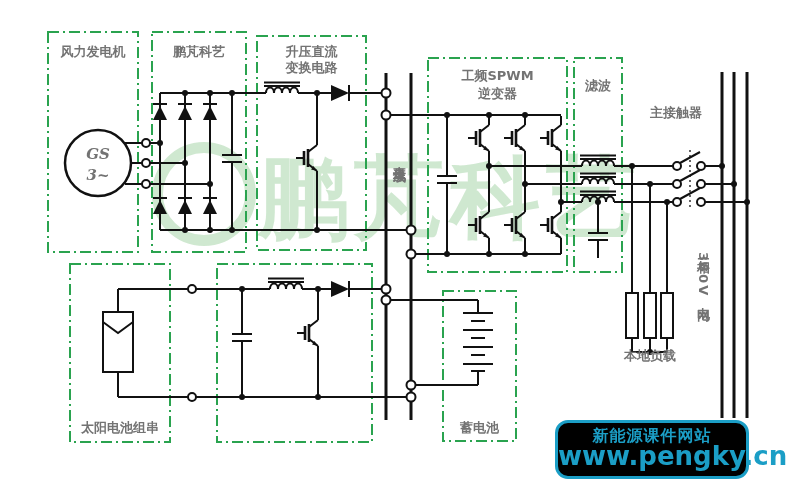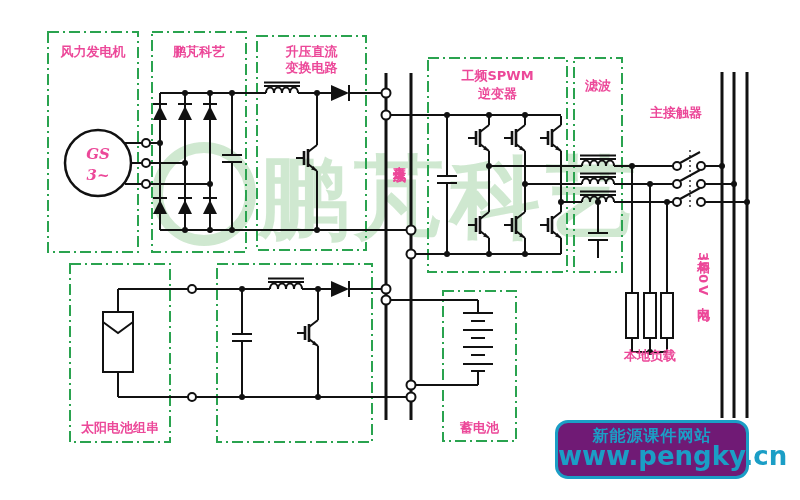--- a/index.html
+++ b/index.html
@@ -1,30 +1,30 @@
 <!DOCTYPE html>
 <html><head>
 <meta charset="utf-8">
 <style>
   html,body{margin:0;padding:0;background:#fff;}
   #stage{position:relative;width:800px;height:500px;background:#fff;overflow:hidden;
          font-family:"DejaVu Sans","Liberation Sans",sans-serif;}
-  .lbl{position:absolute;color:#ec4899;font-size:13px;font-weight:600;line-height:16px;
+  .lbl{position:absolute;color:#737373;font-size:13px;font-weight:600;line-height:16px;
        text-align:center;white-space:nowrap;z-index:30;}
   .vert{writing-mode:vertical-rl;text-orientation:mixed;letter-spacing:2px;white-space:normal;}
   .gs{font-family:"DejaVu Serif","Liberation Serif",serif;font-style:italic;font-weight:700;
       font-size:15px;line-height:15px;}
   #watermark-text{position:absolute;left:258px;top:138px;z-index:1;font-size:90px;font-weight:700;
       color:rgba(168,214,170,0.55);letter-spacing:6px;white-space:nowrap;}
   #watermark-ring{position:absolute;left:152px;top:142px;width:82px;height:82px;border-radius:50%;
       border:11px solid rgba(168,214,170,0.55);z-index:1;}
   #circuit-svg{position:absolute;left:0;top:0;z-index:10;}
   #pengky-badge{position:absolute;left:555px;top:420px;width:188px;height:50px;z-index:40;
       border:3px solid #1b9ec6;border-radius:13px;color:#1b9ec6;text-align:center;
-      padding-top:3px;background:#701a75;}
+      padding-top:3px;background:#000000;}
   #pengky-badge .l1{font-size:16px;font-weight:700;line-height:19px;letter-spacing:1px;}
   #pengky-badge .l2{font-size:26px;font-weight:700;line-height:22px;}
 </style>
 </head>
 <body>
 
 <div id="stage">
 
   <div id="watermark-ring"></div>
   <div id="watermark-text">鹏芃科艺</div>

